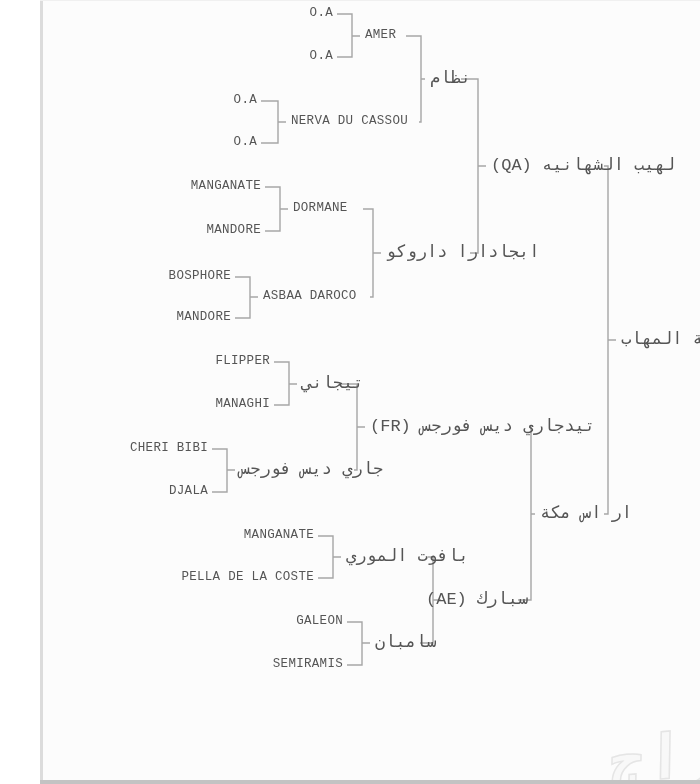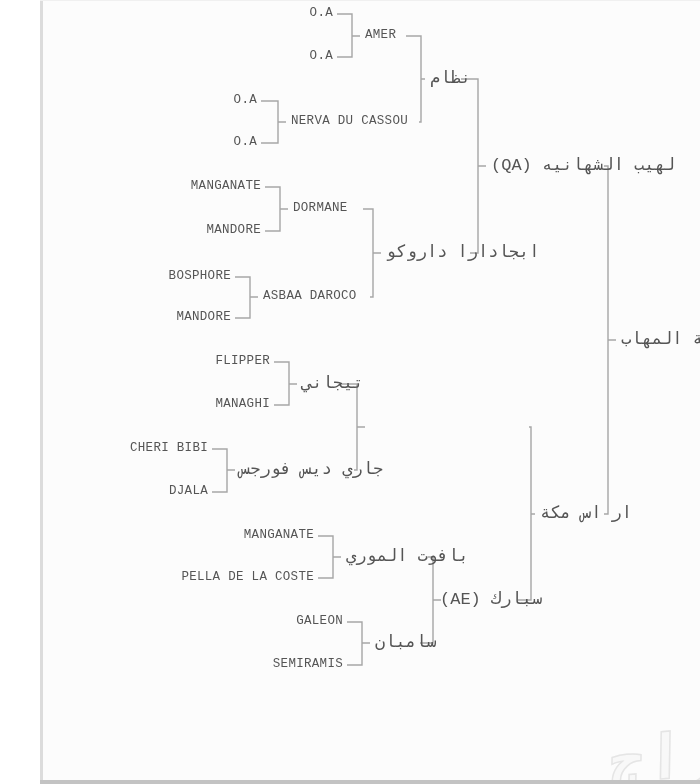--- a/index.html
+++ b/index.html
@@ -67,27 +67,28 @@
   <span class="node" style="top: 318px; right: 509px; color: rgb(85, 85, 85);">MANDORE</span>
   <span class="node" style="top: 297px; left: 223px; color: rgb(85, 85, 85);">ASBAA DAROCO</span>
   <span class="node ar" dir="rtl" style="top: 253px; left: 346px; color: rgb(85, 85, 85);">ابجادارا داروكو</span>
   <span class="node ar" dir="rtl" style="top: 166px; left: 451px; color: rgb(85, 85, 85);">لهيب الشهانيه (QA)</span>
   <span class="node" style="top: 362px; right: 470px; color: rgb(85, 85, 85);">FLIPPER</span>
   <span class="node" style="top: 405px; right: 470px; color: rgb(85, 85, 85); text-align: center;">MANAGHI</span>
   <span class="node ar" dir="rtl" style="top: 384px; left: 262px; color: rgb(85, 85, 85);">تيجاني</span>
   <span class="node" style="top: 449px; right: 532px; color: rgb(85, 85, 85);">CHERI BIBI</span>
   <span class="node" style="top: 492px; right: 532px; color: rgb(85, 85, 85);">DJALA</span>
   <span class="node ar" dir="rtl" style="top: 470px; left: 200px; color: rgb(85, 85, 85);">جاري ديس فورجس</span>
+  <span class="node ar" dir="rtl" style="top: 427px; left: 330px; color: rgb(85, 85, 85);">تيدجاري ديس فورجس (FR)</span>
   <span class="node" style="top: 536px; right: 426px; color: rgb(85, 85, 85);">MANGANATE</span>
   <span class="node" style="top: 578px; right: 426px; color: rgb(85, 85, 85);">PELLA DE LA COSTE</span>
   <span class="node ar" dir="rtl" style="top: 557px; left: 306px; color: rgb(85, 85, 85);">بافوت الموري</span>
   <span class="node" style="top: 622px; right: 397px; color: rgb(85, 85, 85);">GALEON</span>
   <span class="node" style="top: 665px; right: 397px; color: rgb(85, 85, 85);">SEMIRAMIS</span>
   <span class="node ar" dir="rtl" style="top: 643px; left: 335px; color: rgb(85, 85, 85);">سامبان</span>
-  <span class="node ar" dir="rtl" style="top: 600px; left: 400px; color: rgb(85, 85, 85);">سبارك (AE)</span>
+  <span class="node ar" dir="rtl" style="top: 600px; left: 386px; color: rgb(85, 85, 85);">سبارك (AE)</span>
   <span class="node ar" dir="rtl" style="top: 514px; left: 500px; color: rgb(85, 85, 85);">ار اس مكة</span>
   <span class="node ar" dir="rtl" style="top: 340px; left: 581px; color: rgb(85, 85, 85);">شيهانة المهاب</span>
 
   <div id="watermark">حراج</div>
 
   <div class="edge" id="edge-left"></div>
   <div class="edge" id="edge-right"></div>
   <div class="edge" id="edge-bottom"></div>
   <div class="edge" id="edge-top"></div>
 </div>

